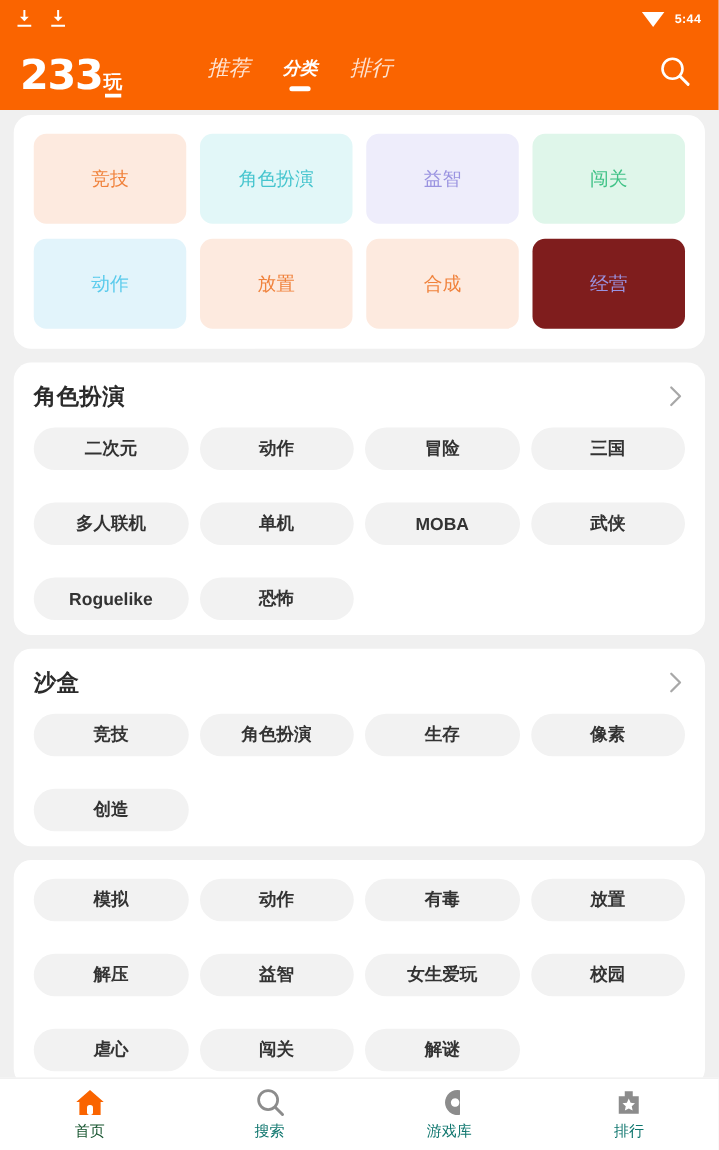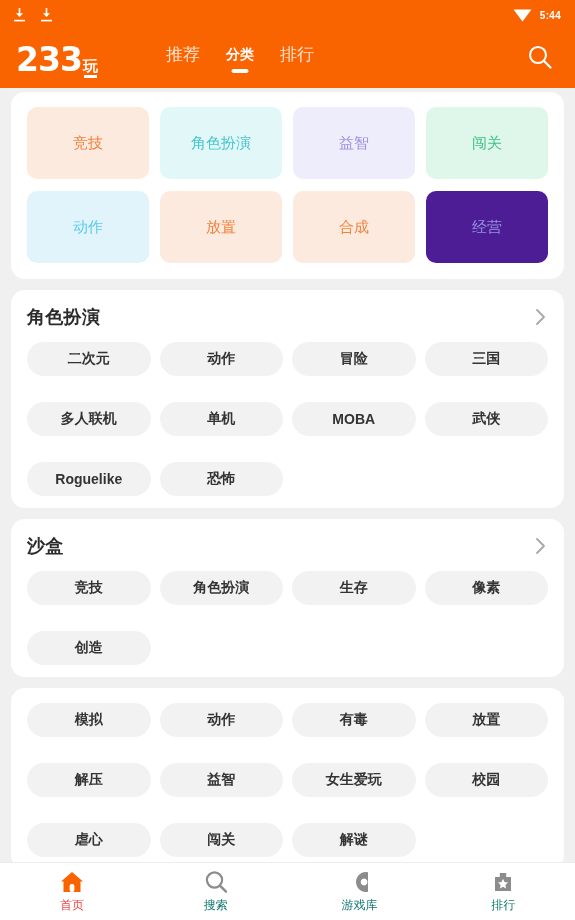--- a/index.html
+++ b/index.html
@@ -113,20 +113,21 @@
   }
 
   .tab {
     position: relative;
     color: rgba(255,255,255,0.82);
     font-size: 17px;
     font-weight: normal;
     padding-bottom: 9px;
     cursor: pointer;
     white-space: nowrap;
+    font-style: italic;
   }
 
   .tab.active {
     color: #ffffff;
     font-size: 14px;
     font-weight: bold;
   }
 
   .tab.active::after {
     content: "";
@@ -268,21 +269,21 @@
     display: flex;
     align-items: center;
     justify-content: center;
   }
 
   .navlabel {
     font-size: 12px;
     color: #0f766e;
   }
 
-  .navitem.active .navlabel { color: #ef4444; }
+  .navitem.active .navlabel { color: #14532d; }
 </style>
 </head>
 <body>
 
 <div class="header-wrap">
 
   <div class="statusbar">
     <div class="status-left">
       <span class="dl-icon">
         <svg viewBox="0 0 15 16" width="15" height="16">
@@ -336,21 +337,21 @@
 
   <div class="card tiles-card">
     <div class="tiles-grid" id="tiles-grid">
         <div class="tile" style="background: rgb(253, 234, 223); color: rgb(240, 130, 60);">竞技</div>
         <div class="tile" style="background: rgb(226, 247, 248); color: rgb(70, 197, 206);">角色扮演</div>
         <div class="tile" style="background: rgb(238, 237, 251); color: rgb(154, 147, 224);">益智</div>
         <div class="tile" style="background: rgb(223, 246, 234); color: rgb(63, 194, 134);">闯关</div>
         <div class="tile" style="background: rgb(226, 244, 251); color: rgb(91, 203, 236);">动作</div>
         <div class="tile" style="background: rgb(253, 234, 223); color: rgb(240, 130, 60);">放置</div>
         <div class="tile" style="background: rgb(253, 234, 223); color: rgb(240, 130, 60);">合成</div>
-        <div class="tile" style="background: #4c1d95; color: rgb(154, 147, 224);">经营</div>
+        <div class="tile" style="background: #7f1d1d; color: rgb(154, 147, 224);">经营</div>
       </div>
   </div>
 
   <div id="sections-host">
       <div class="card section-card">
         <div class="section-head">
           <div class="section-title">角色扮演</div>
           <span class="chev"><svg viewBox="0 0 11 18" width="11" height="18">
               <path d="M2 2 L9 9 L2 16" stroke="#a8a8a8" stroke-width="1.8" fill="none" stroke-linecap="round" stroke-linejoin="round"></path>
             </svg></span>

